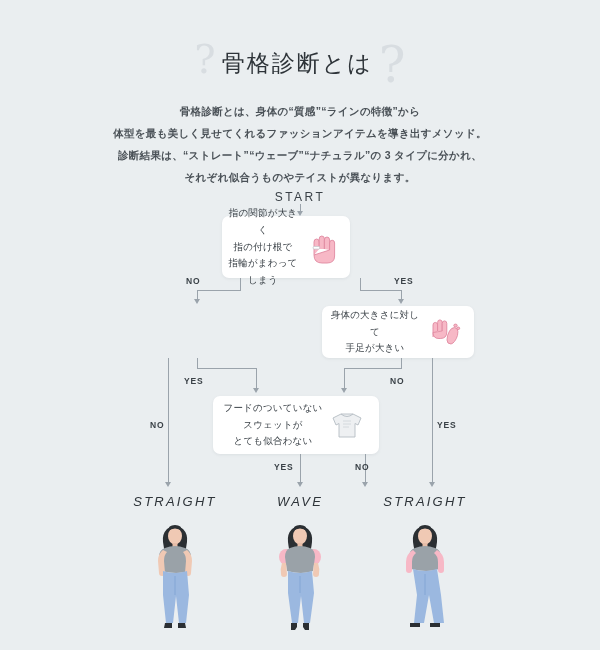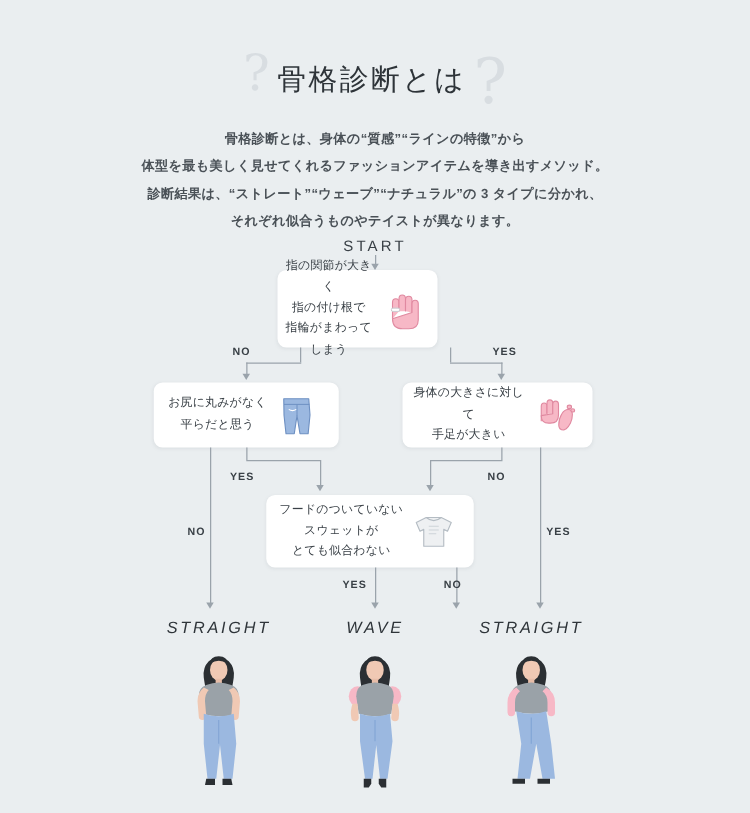--- a/index.html
+++ b/index.html
@@ -221,34 +221,20 @@
     <div class="edge" style="left:197px; top:100px; height:11px;"></div>
     <div class="arrowhead" style="left:194px; top:109px;"></div>
     <div class="edge-label" style="left:186px; top:86px;">NO</div>
 
     <div class="edge" style="left:360px; top:88px; height:12px;"></div>
     <div class="edge-h" style="left:360px; top:100px; width:42px;"></div>
     <div class="edge" style="left:401px; top:100px; height:11px;"></div>
     <div class="arrowhead" style="left:398px; top:109px;"></div>
     <div class="edge-label" style="left:394px; top:86px;">YES</div>
 
-    <div class="card" id="card-q2">
-      <div class="txt">
-        <div>お尻に丸みがなく</div>
-        <div>平らだと思う</div>
-      </div>
-      <div class="art">
-        <svg viewBox="0 0 44 44" width="44" height="44">
-          <path d="M12 9 L32 9 L33 22 L31.5 37 L25 37 L22.6 22.5 L20.4 37 L13.8 37 L12.2 22 Z" fill="#9bb8e0" stroke="#6e90c2" stroke-width="0.9" stroke-linejoin="round"></path>
-          <path d="M12.2 13.5 L32.5 13.5" stroke="#6e90c2" stroke-width="0.8" fill="none"></path>
-          <path d="M22.6 13.5 L22.6 22.5" stroke="#6e90c2" stroke-width="0.8" fill="none"></path>
-          <path d="M16 17.5 q3 2 6 0" stroke="#ffffff" stroke-width="0.9" fill="none"></path>
-        </svg>
-      </div>
-    </div>
 
     <div class="card" id="card-q3">
       <div class="txt">
         <div>身体の大きさに対して</div>
         <div>手足が大きい</div>
       </div>
       <div class="art">
         <svg viewBox="0 0 44 44" width="44" height="44">
           <g fill="#f7b8c6" stroke="#e089a0" stroke-width="0.9" stroke-linejoin="round">
             <path d="M9 27 L9 15 q0-2.6 2.3-2.6 q2.3 0 2.3 2.6 L13.6 21"></path>

